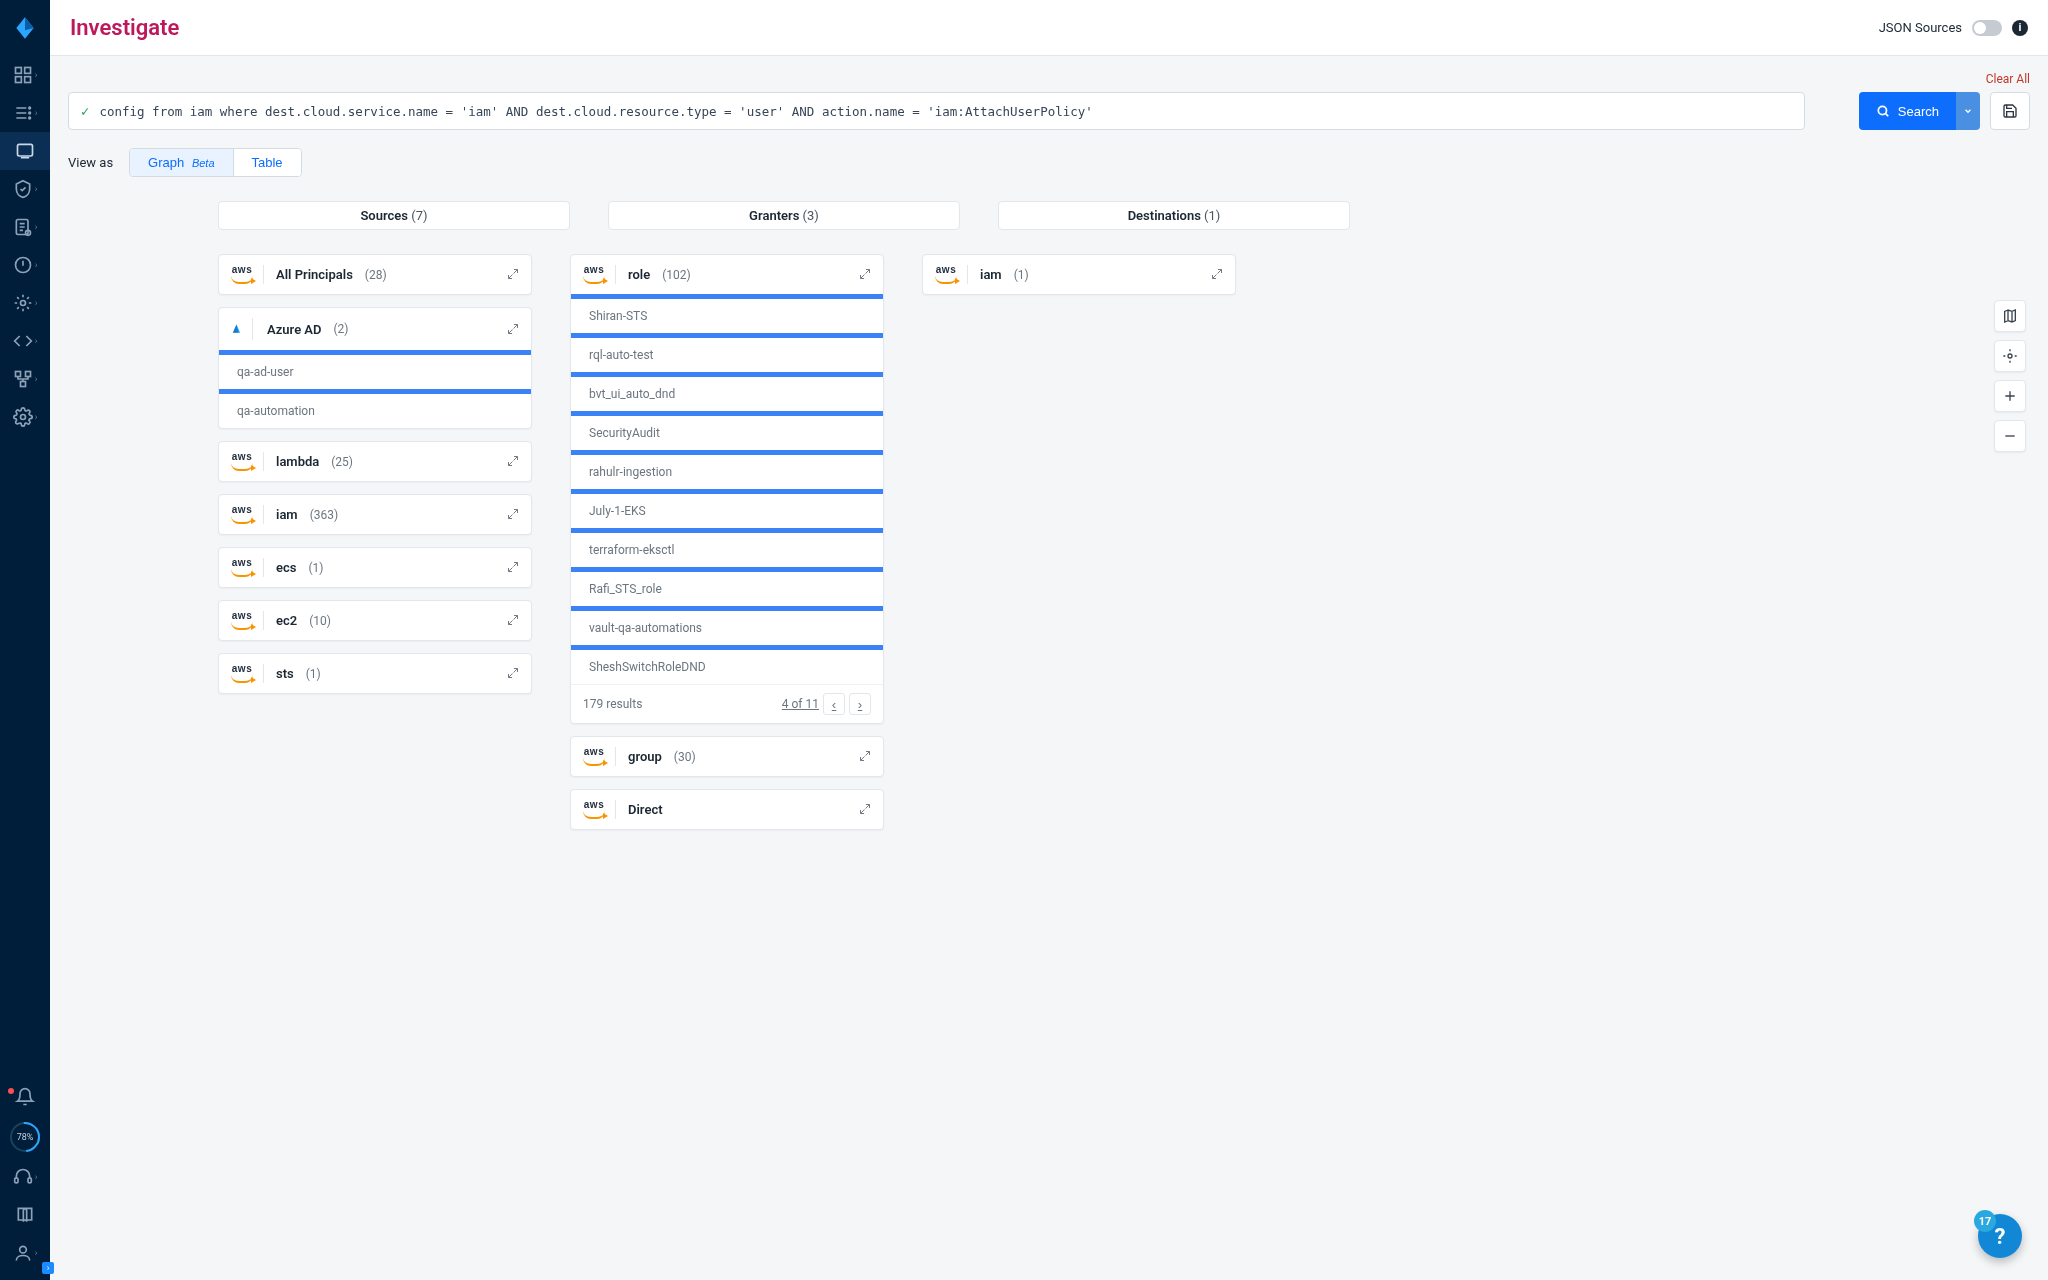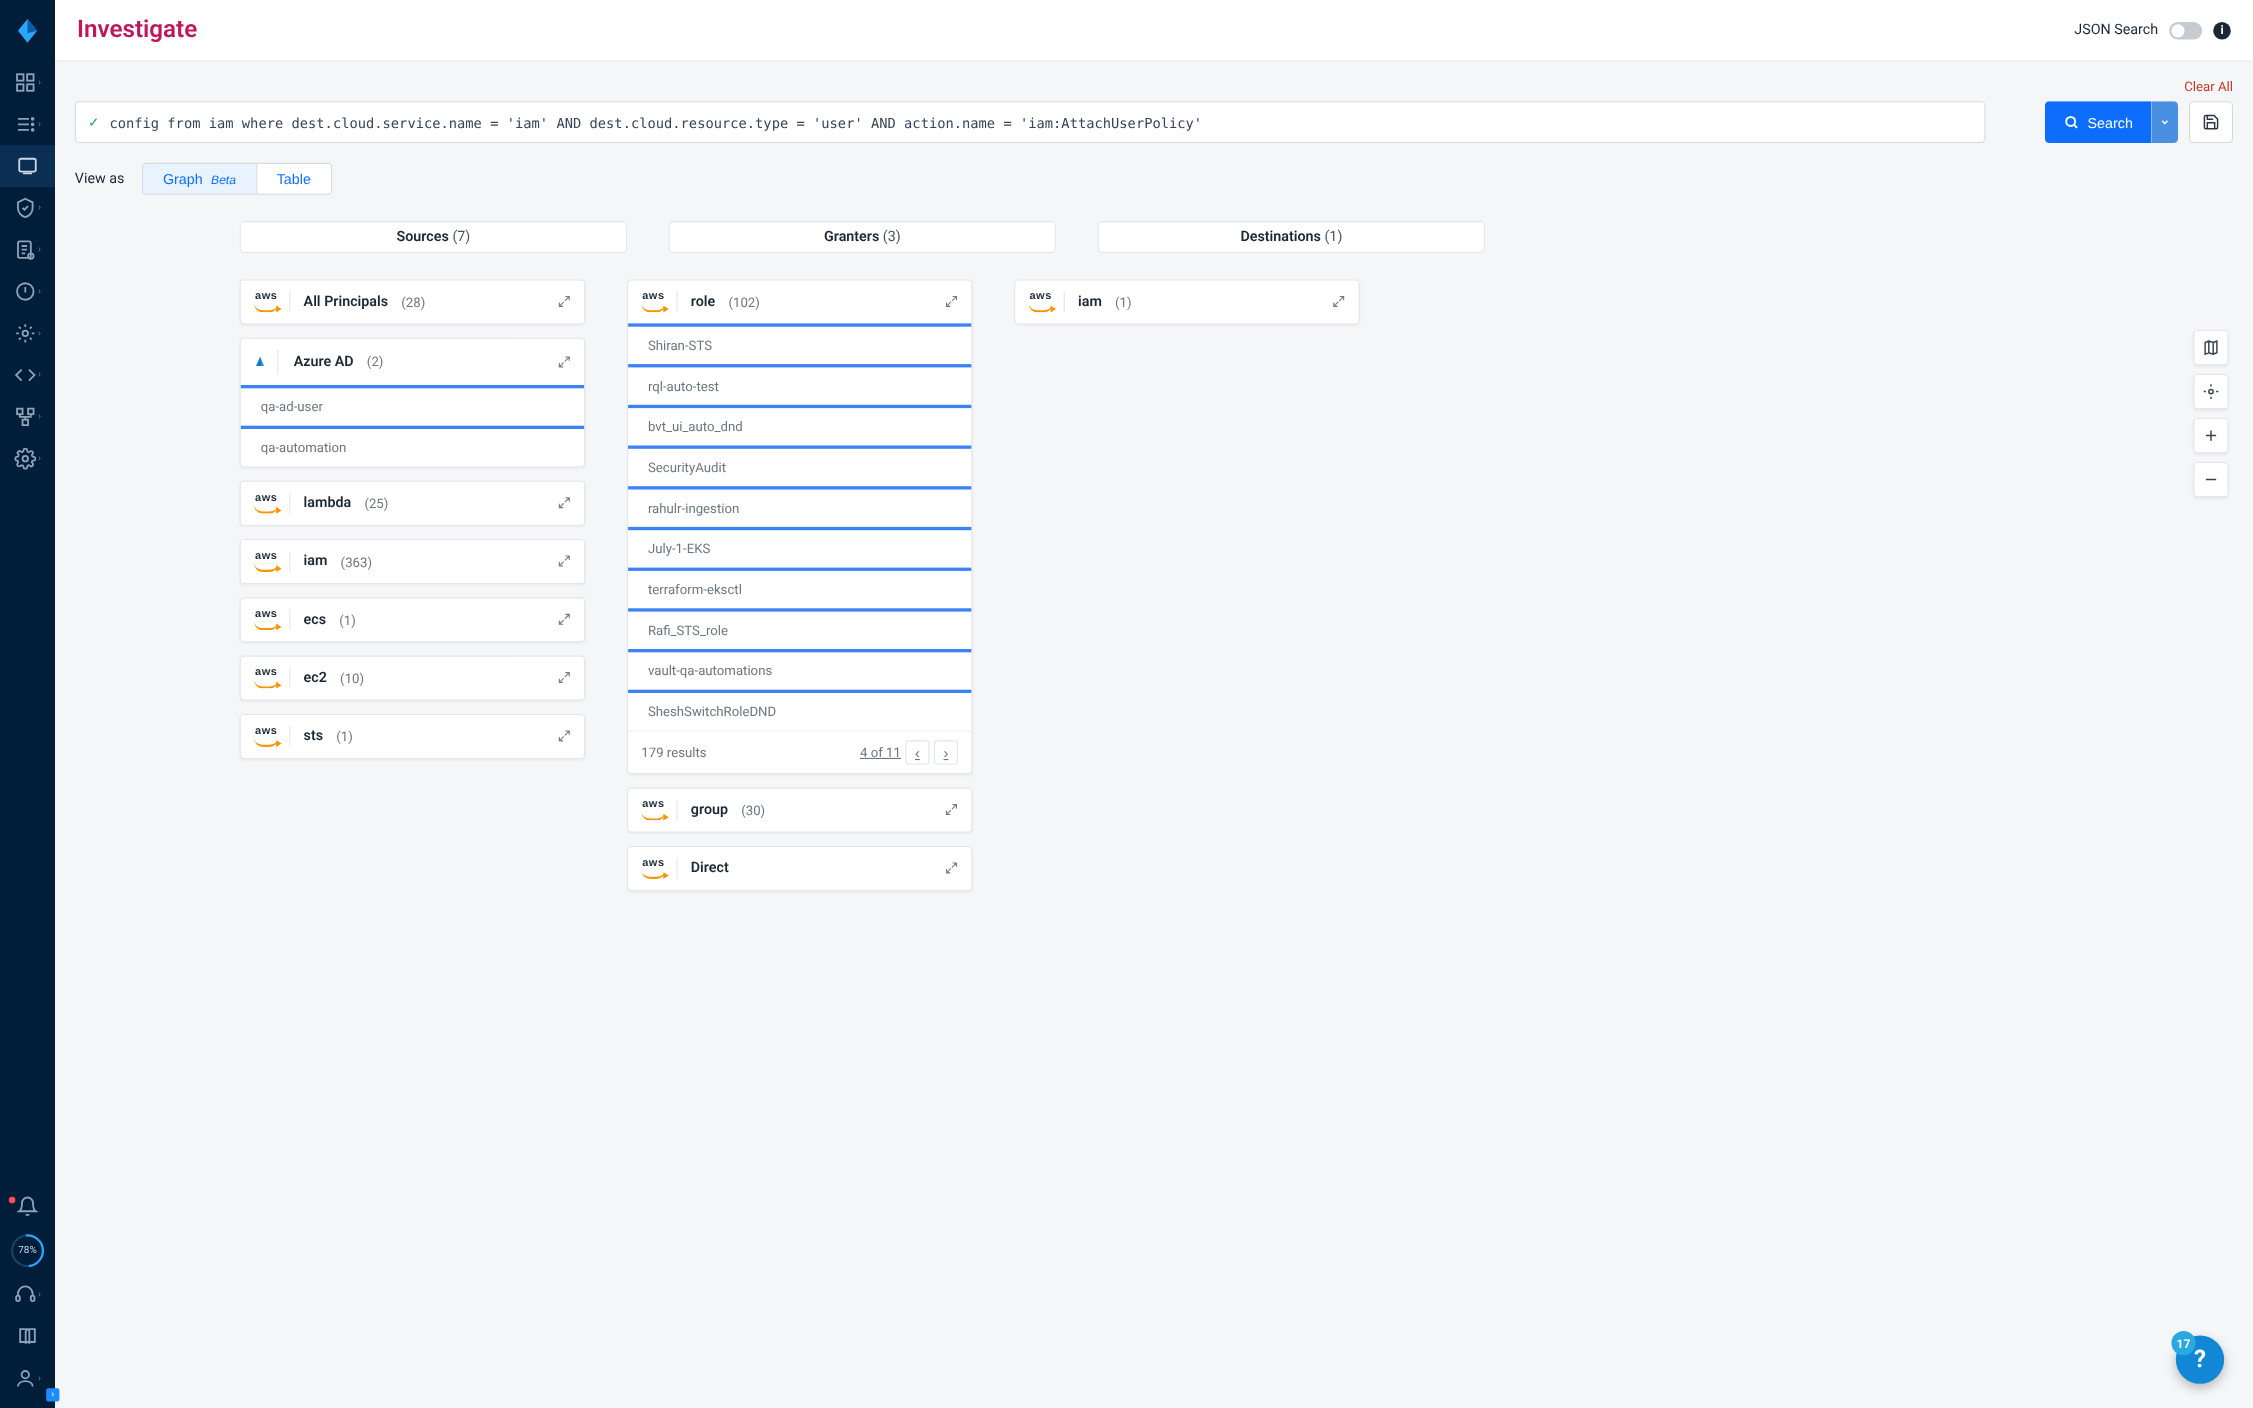--- a/index.html
+++ b/index.html
@@ -147,21 +147,21 @@
     border-right:1px solid #e3e6ea; padding-right:10px; margin-right:2px;
   }
   .prov-azure svg{ width:20px;height:20px; }
   .card-title{ font-size:13px; font-weight:600; color:#1b2733;}
   .card-count{ font-size:12px; color:#6c7680; font-weight:400;}
   .card-expand{ margin-left:auto; color:#717b87; cursor:pointer; }
   .card-expand svg{ width:12px;height:12px; }
 
   .sublist .item{
     padding:10px 18px; font-size:12px; color:#6c7680;
-    border-top:3px solid #3b82f6;
+    border-top:5px solid #3b82f6;
   }
   .list-footer{
     display:flex;align-items:center;justify-content:space-between;
     padding:8px 12px;border-top:1px solid #eef1f4;font-size:12px;color:#6c7680;
   }
   .pager{display:flex;align-items:center;gap:4px;text-decoration:underline;}
   .pager button{
     width:22px;height:22px;border:1px solid #e3e6ea;background:#fff;border-radius:3px;
     color:#6c7680;cursor:pointer;display:flex;align-items:center;justify-content:center;
   }
@@ -314,21 +314,21 @@
       <span class="tiny-toggle">›</span>
     </div>
   </div>
 </nav>
 
 <div class="main">
   <div class="topbar">
     <h1>Investigate</h1>
     <div class="spacer"></div>
     <div class="json-toggle">
-      <span>JSON Search</span>
+      <span>JSON Sources</span>
       <span class="switch"></span>
       <span class="info-icon">i</span>
     </div>
   </div>
 
   <div class="page-body">
     <div class="clear-all">
       <span>Clear All</span>
     </div>
 

